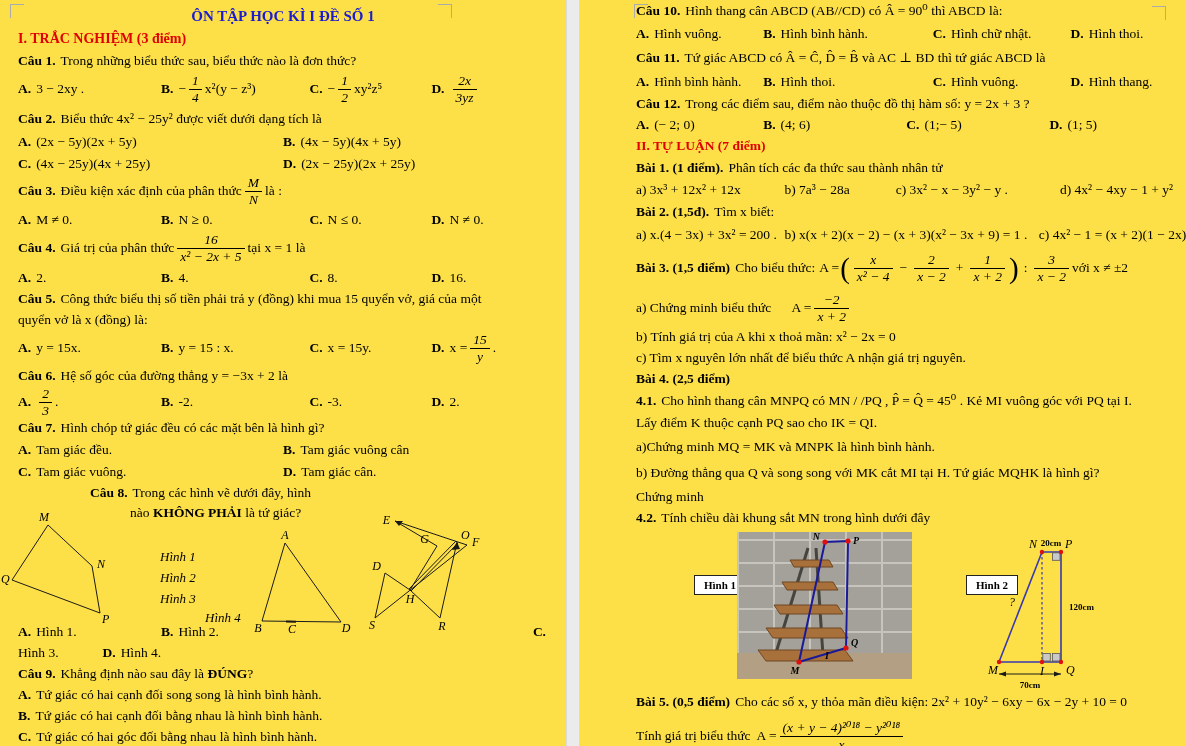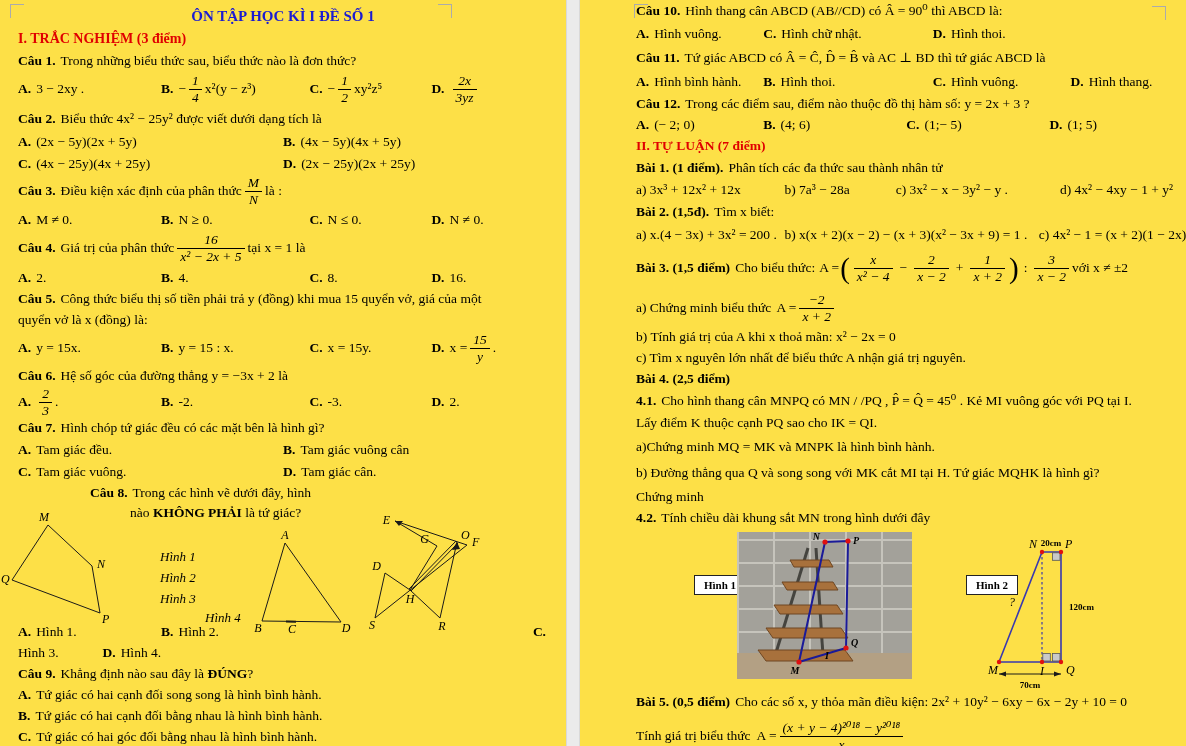--- a/index.html
+++ b/index.html
@@ -257,20 +257,21 @@
 <div id="gap"></div>
 
 <div class="page" id="p2">
   <div class="cm" style="left:54px;top:4px;border-left-width:1px;border-top-width:1px"></div>
   <div class="cm" style="right:20px;top:6px;border-right-width:1px;border-top-width:1px"></div>
   <div class="in2">
 
     <p class="ln"><span class="ql">Câu 10.</span><span>Hình thang cân ABCD (AB//CD) có Â = 90⁰ thì ABCD là:</span></p>
     <div class="g g10 ln" style="height:25px">
       <span><b class="ol">A.</b><span>Hình vuông.</span></span>
+      <span><b class="ol">B.</b><span>Hình bình hành.</span></span>
       <span><b class="ol">C.</b><span>Hình chữ nhật.</span></span>
       <span><b class="ol">D.</b><span>Hình thoi.</span></span>
     </div>
 
     <p class="ln" style="line-height:23px"><span class="ql">Câu 11.</span><span>Tứ giác ABCD có Â = Ĉ, D̂ = B̂ và AC ⊥ BD thì tứ giác ABCD là</span></p>
     <div class="g g10 ln" style="height:24px">
       <span><b class="ol">A.</b><span>Hình bình hành.</span></span>
       <span><b class="ol">B.</b><span>Hình thoi.</span></span>
       <span><b class="ol">C.</b><span>Hình vuông.</span></span>
       <span><b class="ol">D.</b><span>Hình thang.</span></span>
@@ -323,21 +324,21 @@
       <span class="bp">)</span>
       <span class="mo">:</span>
       <span class="frac">
           <span class="fn">3</span>
           <span class="fd">x − 2</span>
         </span>
       <span class="mi" style="">với x ≠ ±2</span>
     </div>
 
     <div class="fr" style="height:36px">
-      <span style="margin-right:5px">a) Chứng minh biểu thức</span>
+      <span style="margin-right:20px">a) Chứng minh biểu thức</span>
       <span class="mi">A =</span>
       <span class="frac">
           <span class="fn">−2</span>
           <span class="fd">x + 2</span>
         </span>
     </div>
     <p class="ln">b) Tính giá trị của A khi x thoả mãn: x² − 2x = 0</p>
     <p class="ln">c) Tìm x nguyên lớn nhất để biểu thức A nhận giá trị nguyên.</p>
     <p class="ln"><b>Bài 4. (2,5 điểm)</b></p>
 

